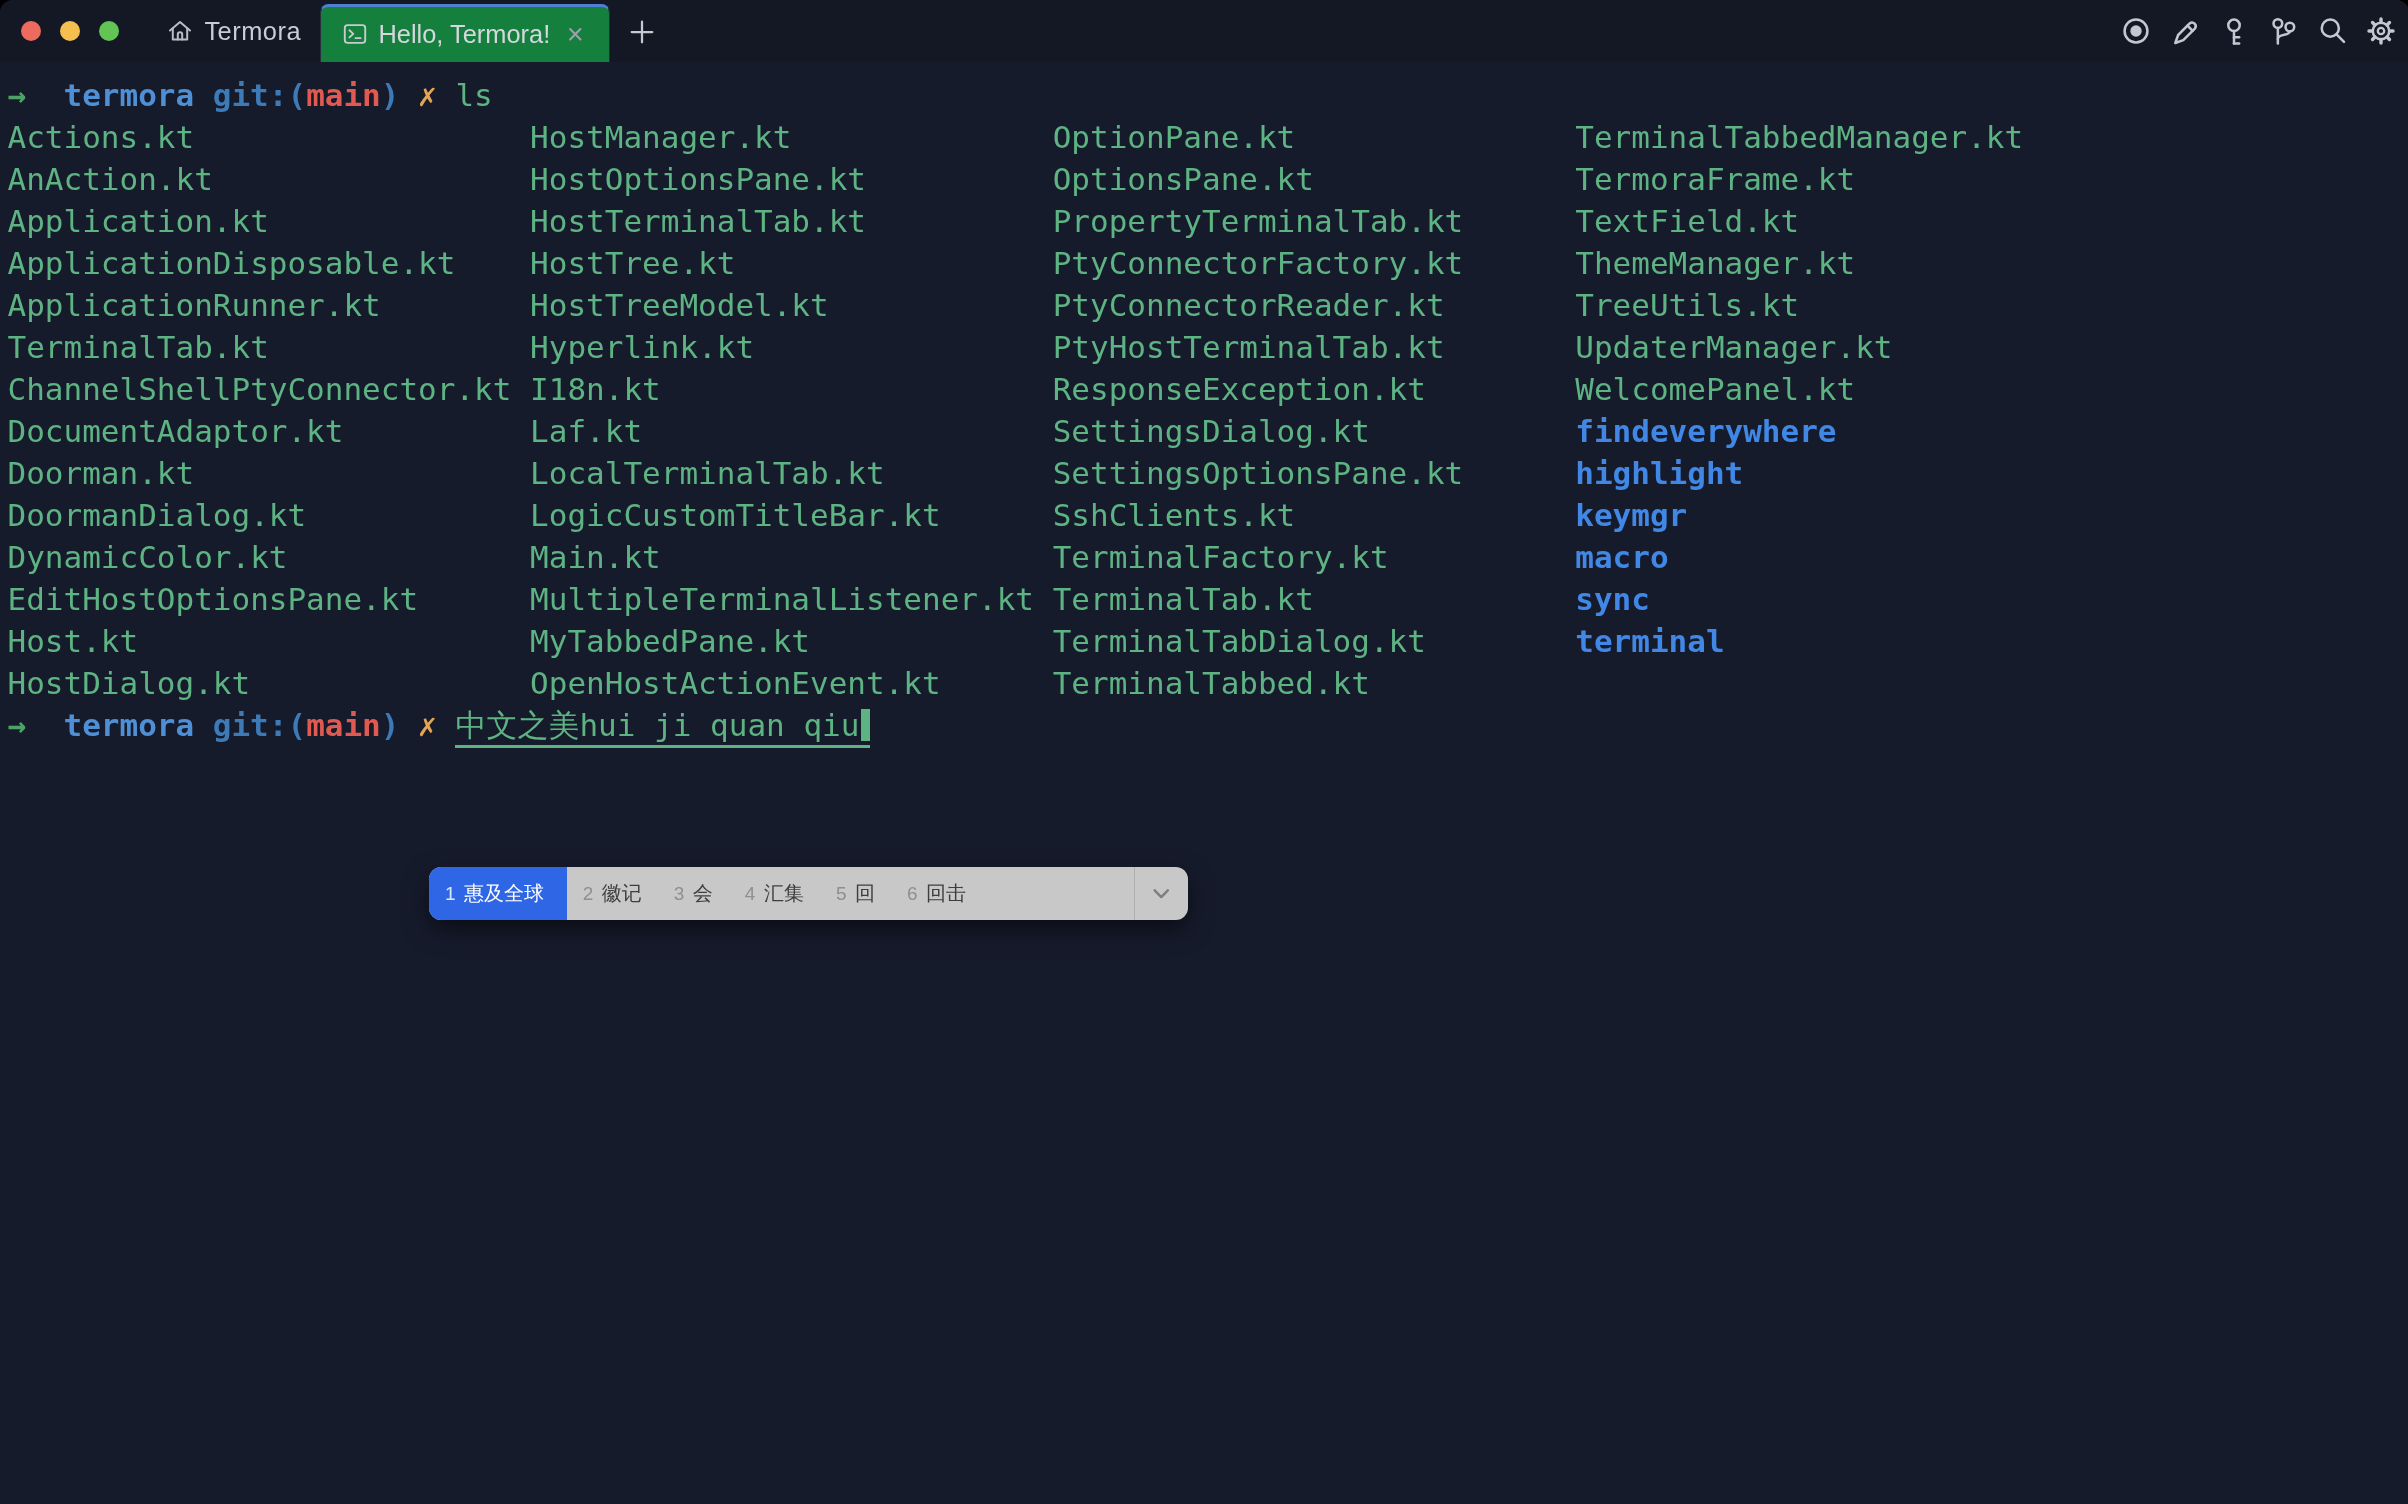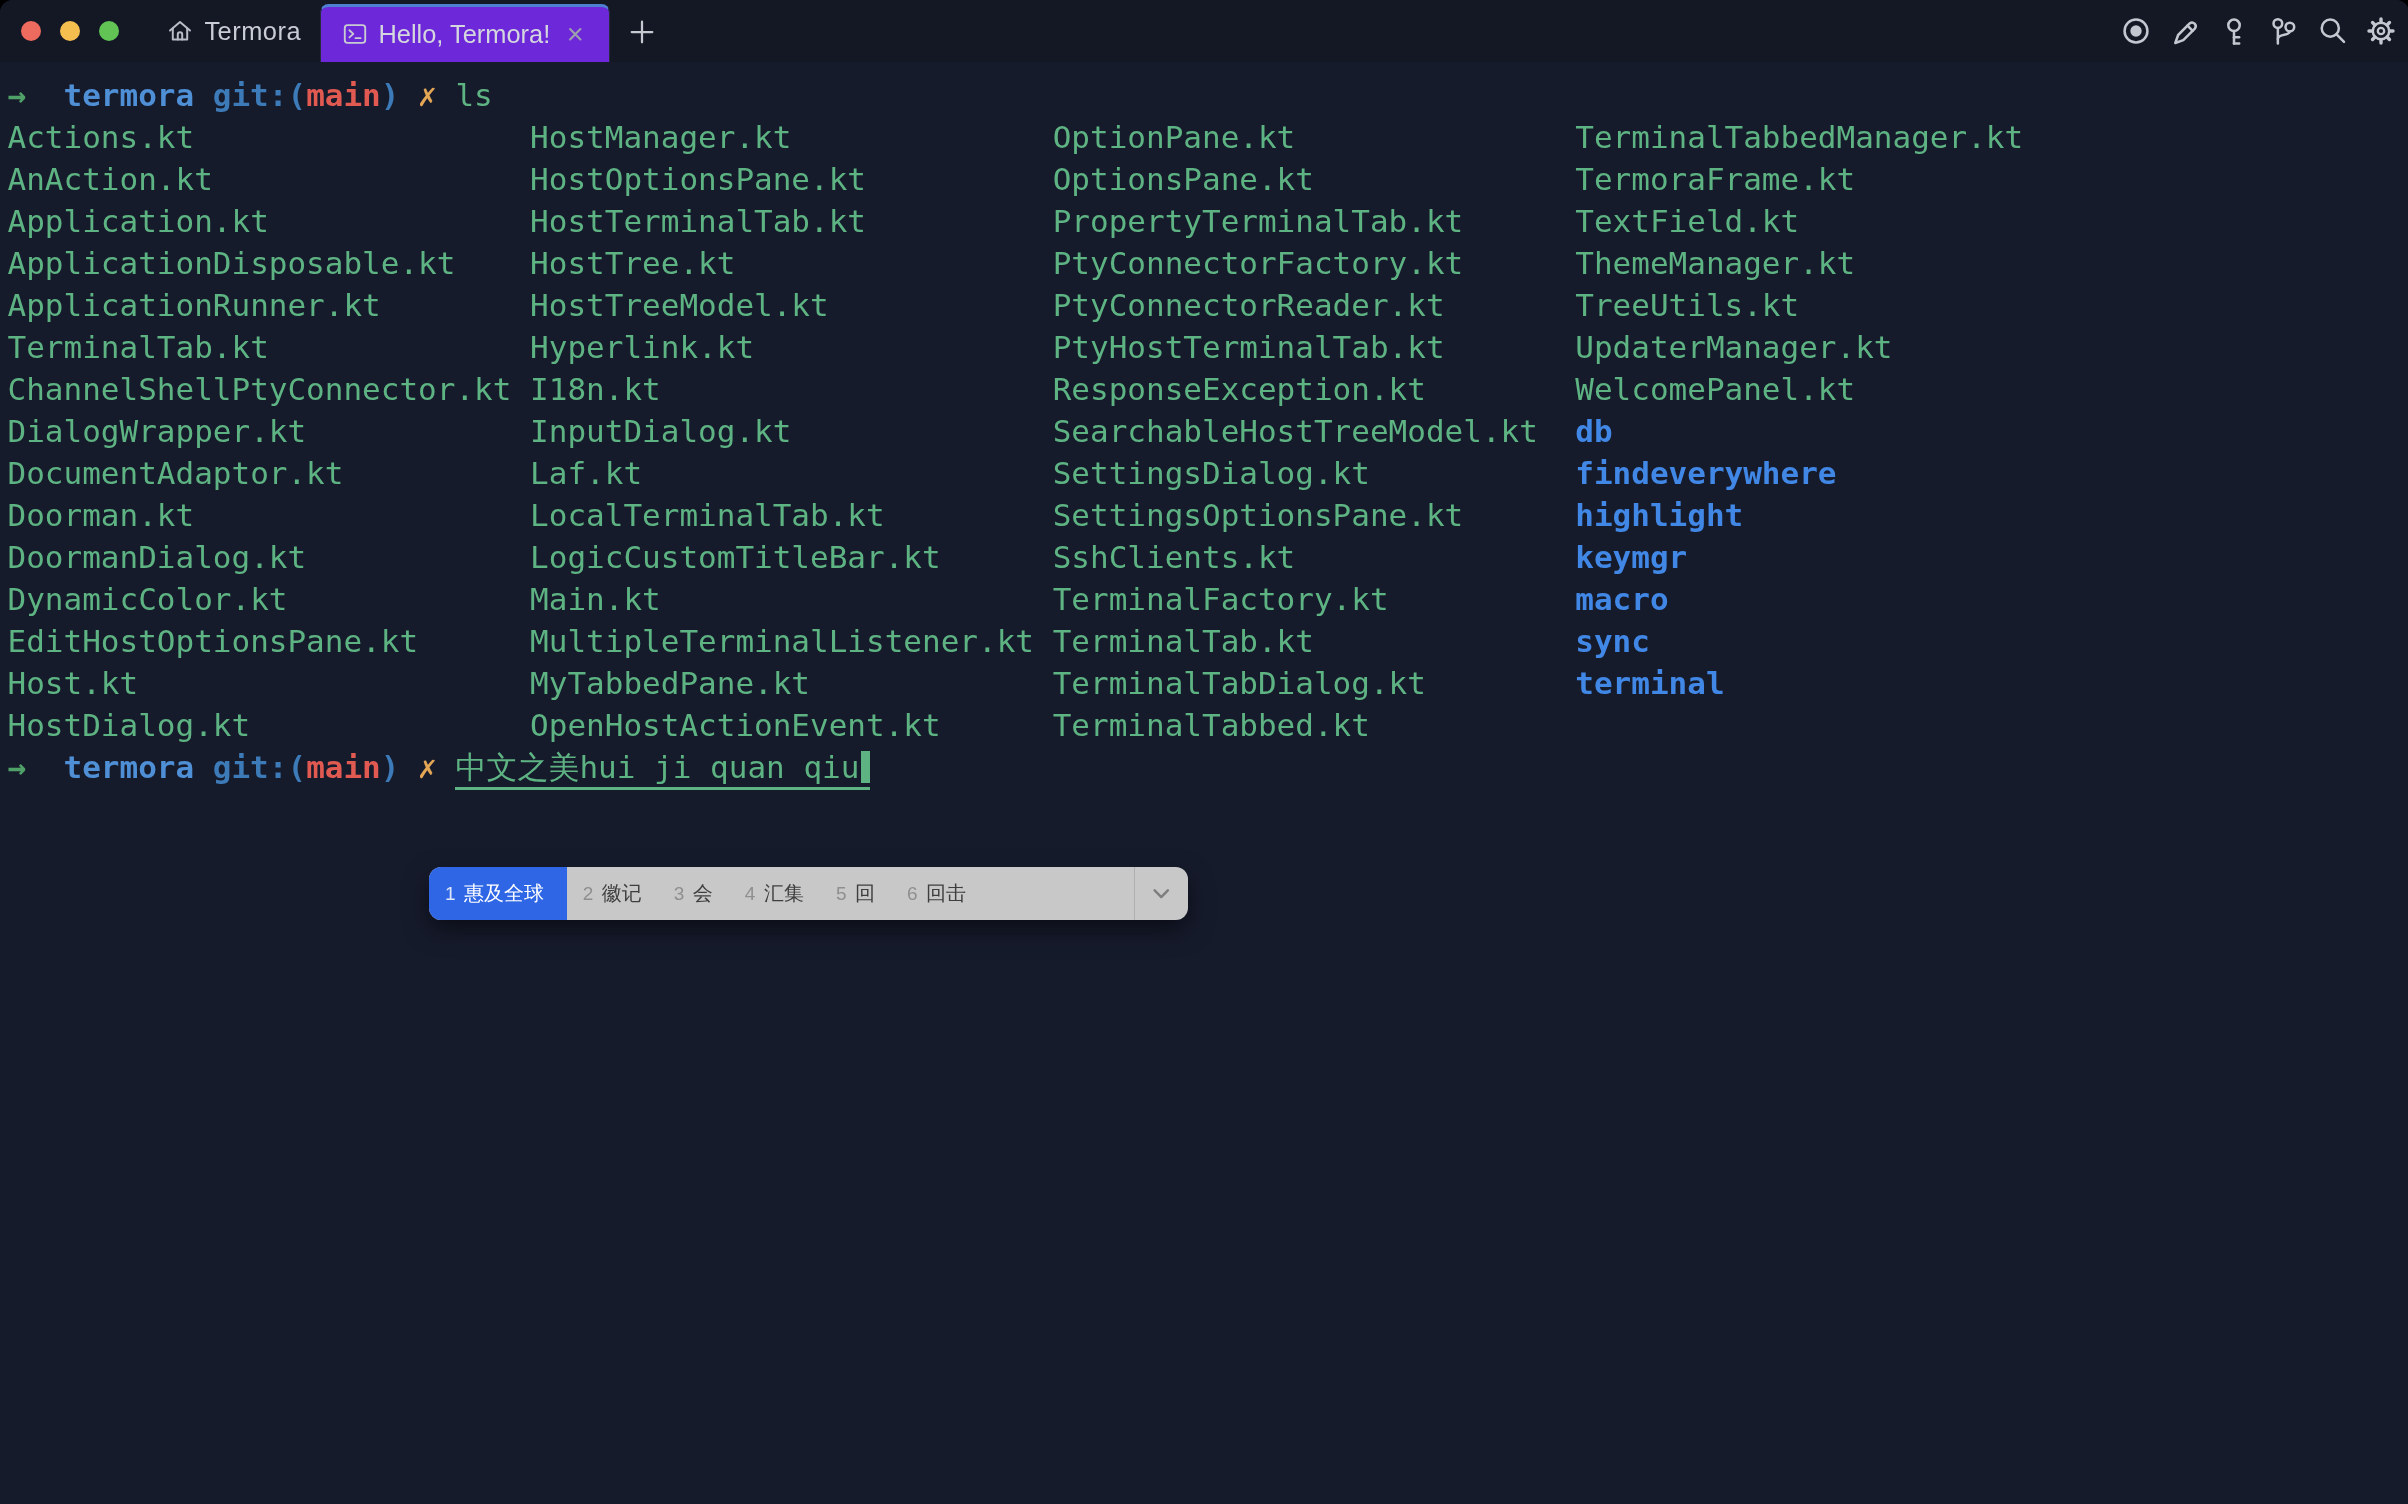--- a/index.html
+++ b/index.html
@@ -10,21 +10,21 @@
   
   .titlebar{position:absolute;top:0;left:0;right:0;height:62px;background:#141825;}
   .traffic{position:absolute;left:21px;top:0;height:62px;display:flex;align-items:center;gap:19px;}
   .tl{width:20px;height:20px;border-radius:50%;display:inline-block;}
   .tl.red{background:#EC6A5E;} .tl.yellow{background:#F4BF4F;} .tl.green{background:#61C455;}
 
   .app-area{position:absolute;left:166px;top:0;height:62px;display:flex;align-items:center;gap:10.4px;color:#C9CCD4;}
   .app-label{font-size:25.4px;letter-spacing:0.5px;}
 
   .tab{position:absolute;left:320px;top:3.8px;width:290px;height:58px;box-sizing:border-box;
-       background:#6d28d9;border:0.9px solid #272D3D;border-bottom:none;border-top:3.8px solid #4E80D2;
+       background:#15803d;border:0.9px solid #272D3D;border-bottom:none;border-top:3.8px solid #4E80D2;
        border-radius:8.5px 8.5px 0 0;display:flex;align-items:center;justify-content:center;gap:10.4px;cursor:default;}
   .tab-title{font-size:25.4px;color:#D4D7DD;white-space:nowrap;}
   .tab-close{display:flex;align-items:center;margin-left:2.8px;}
 
   .new-tab{position:absolute;left:623px;top:13px;width:38px;height:38px;display:flex;align-items:center;justify-content:center;}
 
   .tb-actions{position:absolute;right:11.3px;top:0;height:62px;display:flex;align-items:center;gap:16px;}
   .tb-btn{width:33px;height:33px;display:flex;align-items:center;justify-content:center;border-radius:5.6px;}
   svg{display:block;}
 
@@ -166,21 +166,20 @@
     </div>
 
     <div id="ls-output">
         <div class="line"><span class="cell">Actions.kt</span><span class="cell">HostManager.kt</span><span class="cell">OptionPane.kt</span><span class="cell">TerminalTabbedManager.kt</span></div>
         <div class="line"><span class="cell">AnAction.kt</span><span class="cell">HostOptionsPane.kt</span><span class="cell">OptionsPane.kt</span><span class="cell">TermoraFrame.kt</span></div>
         <div class="line"><span class="cell">Application.kt</span><span class="cell">HostTerminalTab.kt</span><span class="cell">PropertyTerminalTab.kt</span><span class="cell">TextField.kt</span></div>
         <div class="line"><span class="cell">ApplicationDisposable.kt</span><span class="cell">HostTree.kt</span><span class="cell">PtyConnectorFactory.kt</span><span class="cell">ThemeManager.kt</span></div>
         <div class="line"><span class="cell">ApplicationRunner.kt</span><span class="cell">HostTreeModel.kt</span><span class="cell">PtyConnectorReader.kt</span><span class="cell">TreeUtils.kt</span></div>
         <div class="line"><span class="cell">TerminalTab.kt</span><span class="cell">Hyperlink.kt</span><span class="cell">PtyHostTerminalTab.kt</span><span class="cell">UpdaterManager.kt</span></div>
         <div class="line"><span class="cell">ChannelShellPtyConnector.kt</span><span class="cell">I18n.kt</span><span class="cell">ResponseException.kt</span><span class="cell">WelcomePanel.kt</span></div>
-        <div class="line"><span class="cell">DialogWrapper.kt</span><span class="cell">InputDialog.kt</span><span class="cell">SearchableHostTreeModel.kt</span><span class="cell dir">db</span></div>
         <div class="line"><span class="cell">DocumentAdaptor.kt</span><span class="cell">Laf.kt</span><span class="cell">SettingsDialog.kt</span><span class="cell dir">findeverywhere</span></div>
         <div class="line"><span class="cell">Doorman.kt</span><span class="cell">LocalTerminalTab.kt</span><span class="cell">SettingsOptionsPane.kt</span><span class="cell dir">highlight</span></div>
         <div class="line"><span class="cell">DoormanDialog.kt</span><span class="cell">LogicCustomTitleBar.kt</span><span class="cell">SshClients.kt</span><span class="cell dir">keymgr</span></div>
         <div class="line"><span class="cell">DynamicColor.kt</span><span class="cell">Main.kt</span><span class="cell">TerminalFactory.kt</span><span class="cell dir">macro</span></div>
         <div class="line"><span class="cell">EditHostOptionsPane.kt</span><span class="cell">MultipleTerminalListener.kt</span><span class="cell">TerminalTab.kt</span><span class="cell dir">sync</span></div>
         <div class="line"><span class="cell">Host.kt</span><span class="cell">MyTabbedPane.kt</span><span class="cell">TerminalTabDialog.kt</span><span class="cell dir">terminal</span></div>
         <div class="line"><span class="cell">HostDialog.kt</span><span class="cell">OpenHostActionEvent.kt</span><span class="cell">TerminalTabbed.kt</span></div>
       </div>
 
     <div class="line">

